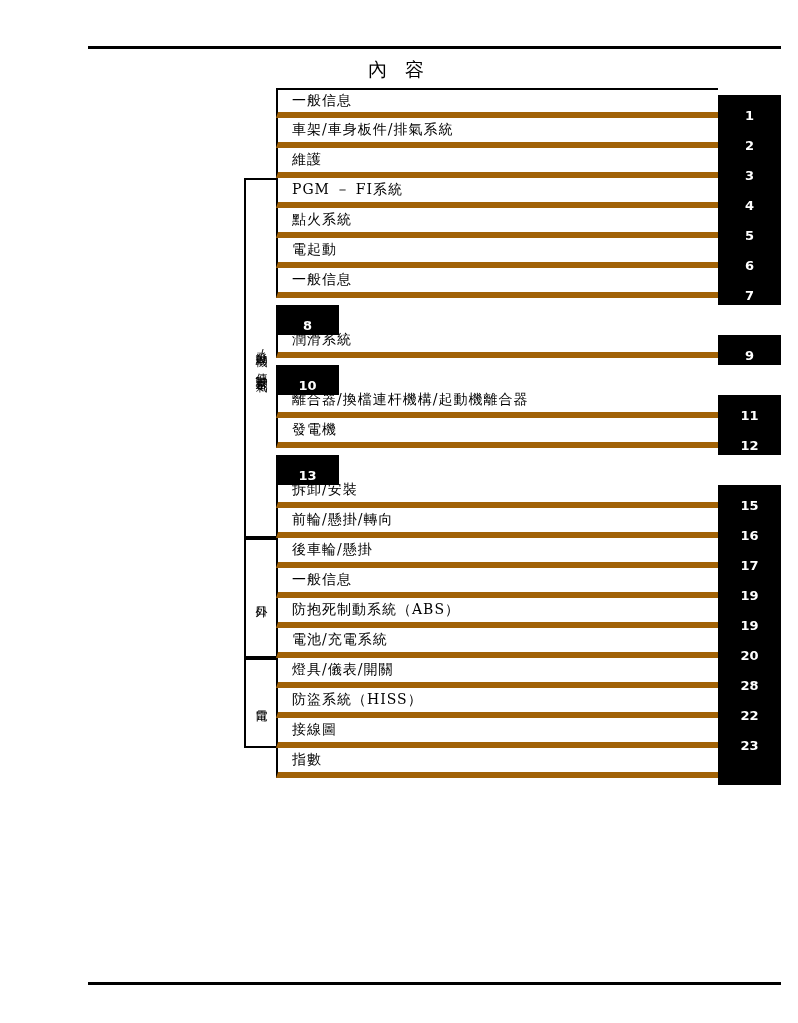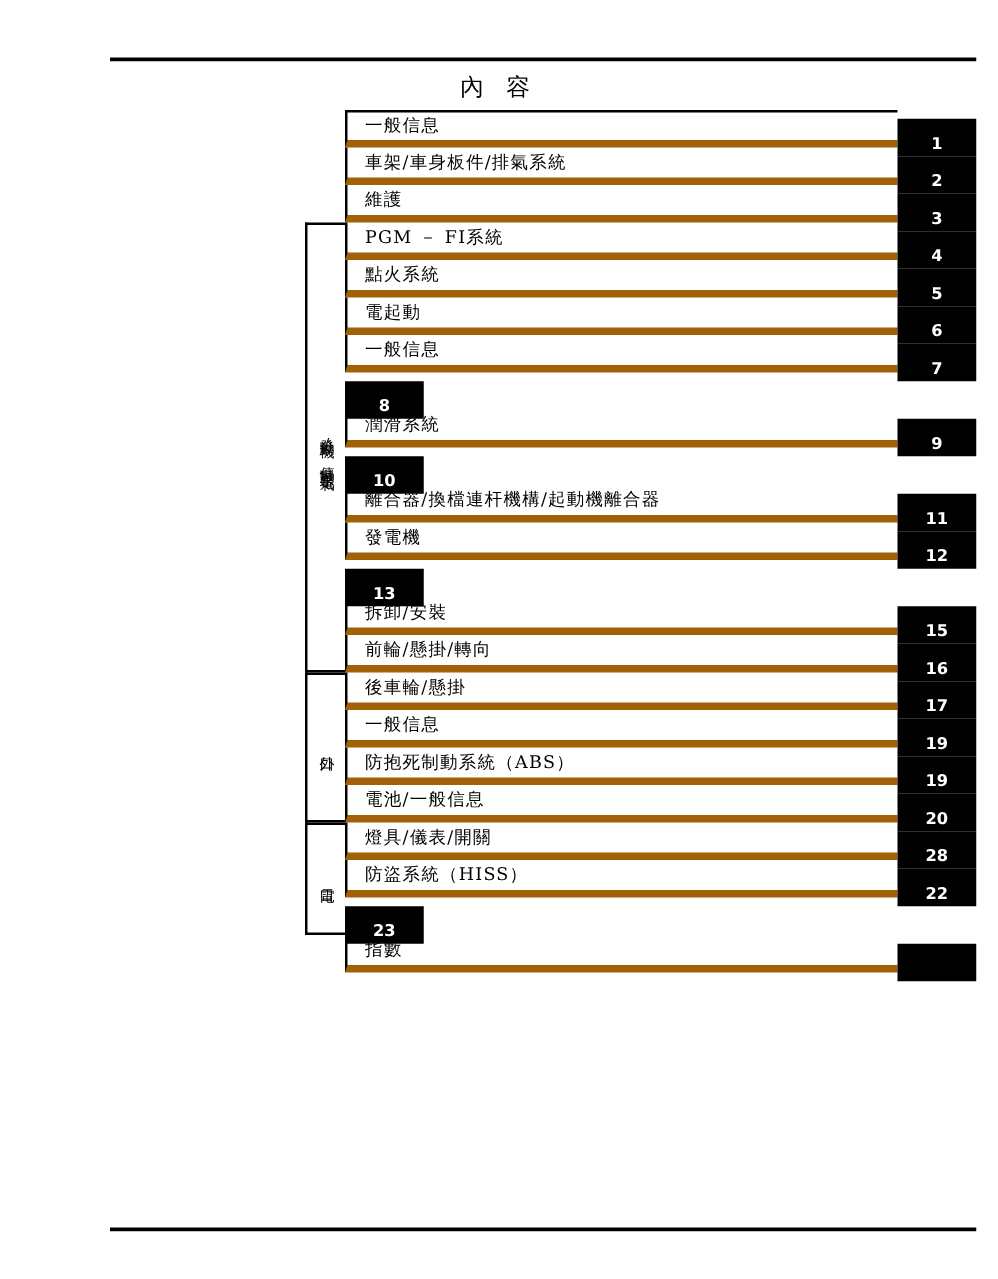--- a/index.html
+++ b/index.html
@@ -209,32 +209,33 @@
     </div>
     <div class="row">
       <div class="label">一般信息</div>
       <div class="num">19</div>
     </div>
     <div class="row">
       <div class="label">防抱死制動系統（ABS）</div>
       <div class="num">19</div>
     </div>
     <div class="row">
-      <div class="label">電池/一般信息</div>
+      <div class="label">電池/充電系統</div>
       <div class="num">20</div>
     </div>
     <div class="row">
       <div class="label">燈具/儀表/開關</div>
       <div class="num">28</div>
     </div>
     <div class="row">
       <div class="label">防盜系統（HISS）</div>
       <div class="num">22</div>
     </div>
     <div class="row">
+      <div class="label">接線圖</div>
       <div class="num">23</div>
     </div>
     <div class="row">
       <div class="label">指數</div>
       <div class="num blank"></div>
     </div>
 
   </div>
 
   <div class="rule-bottom"></div>

